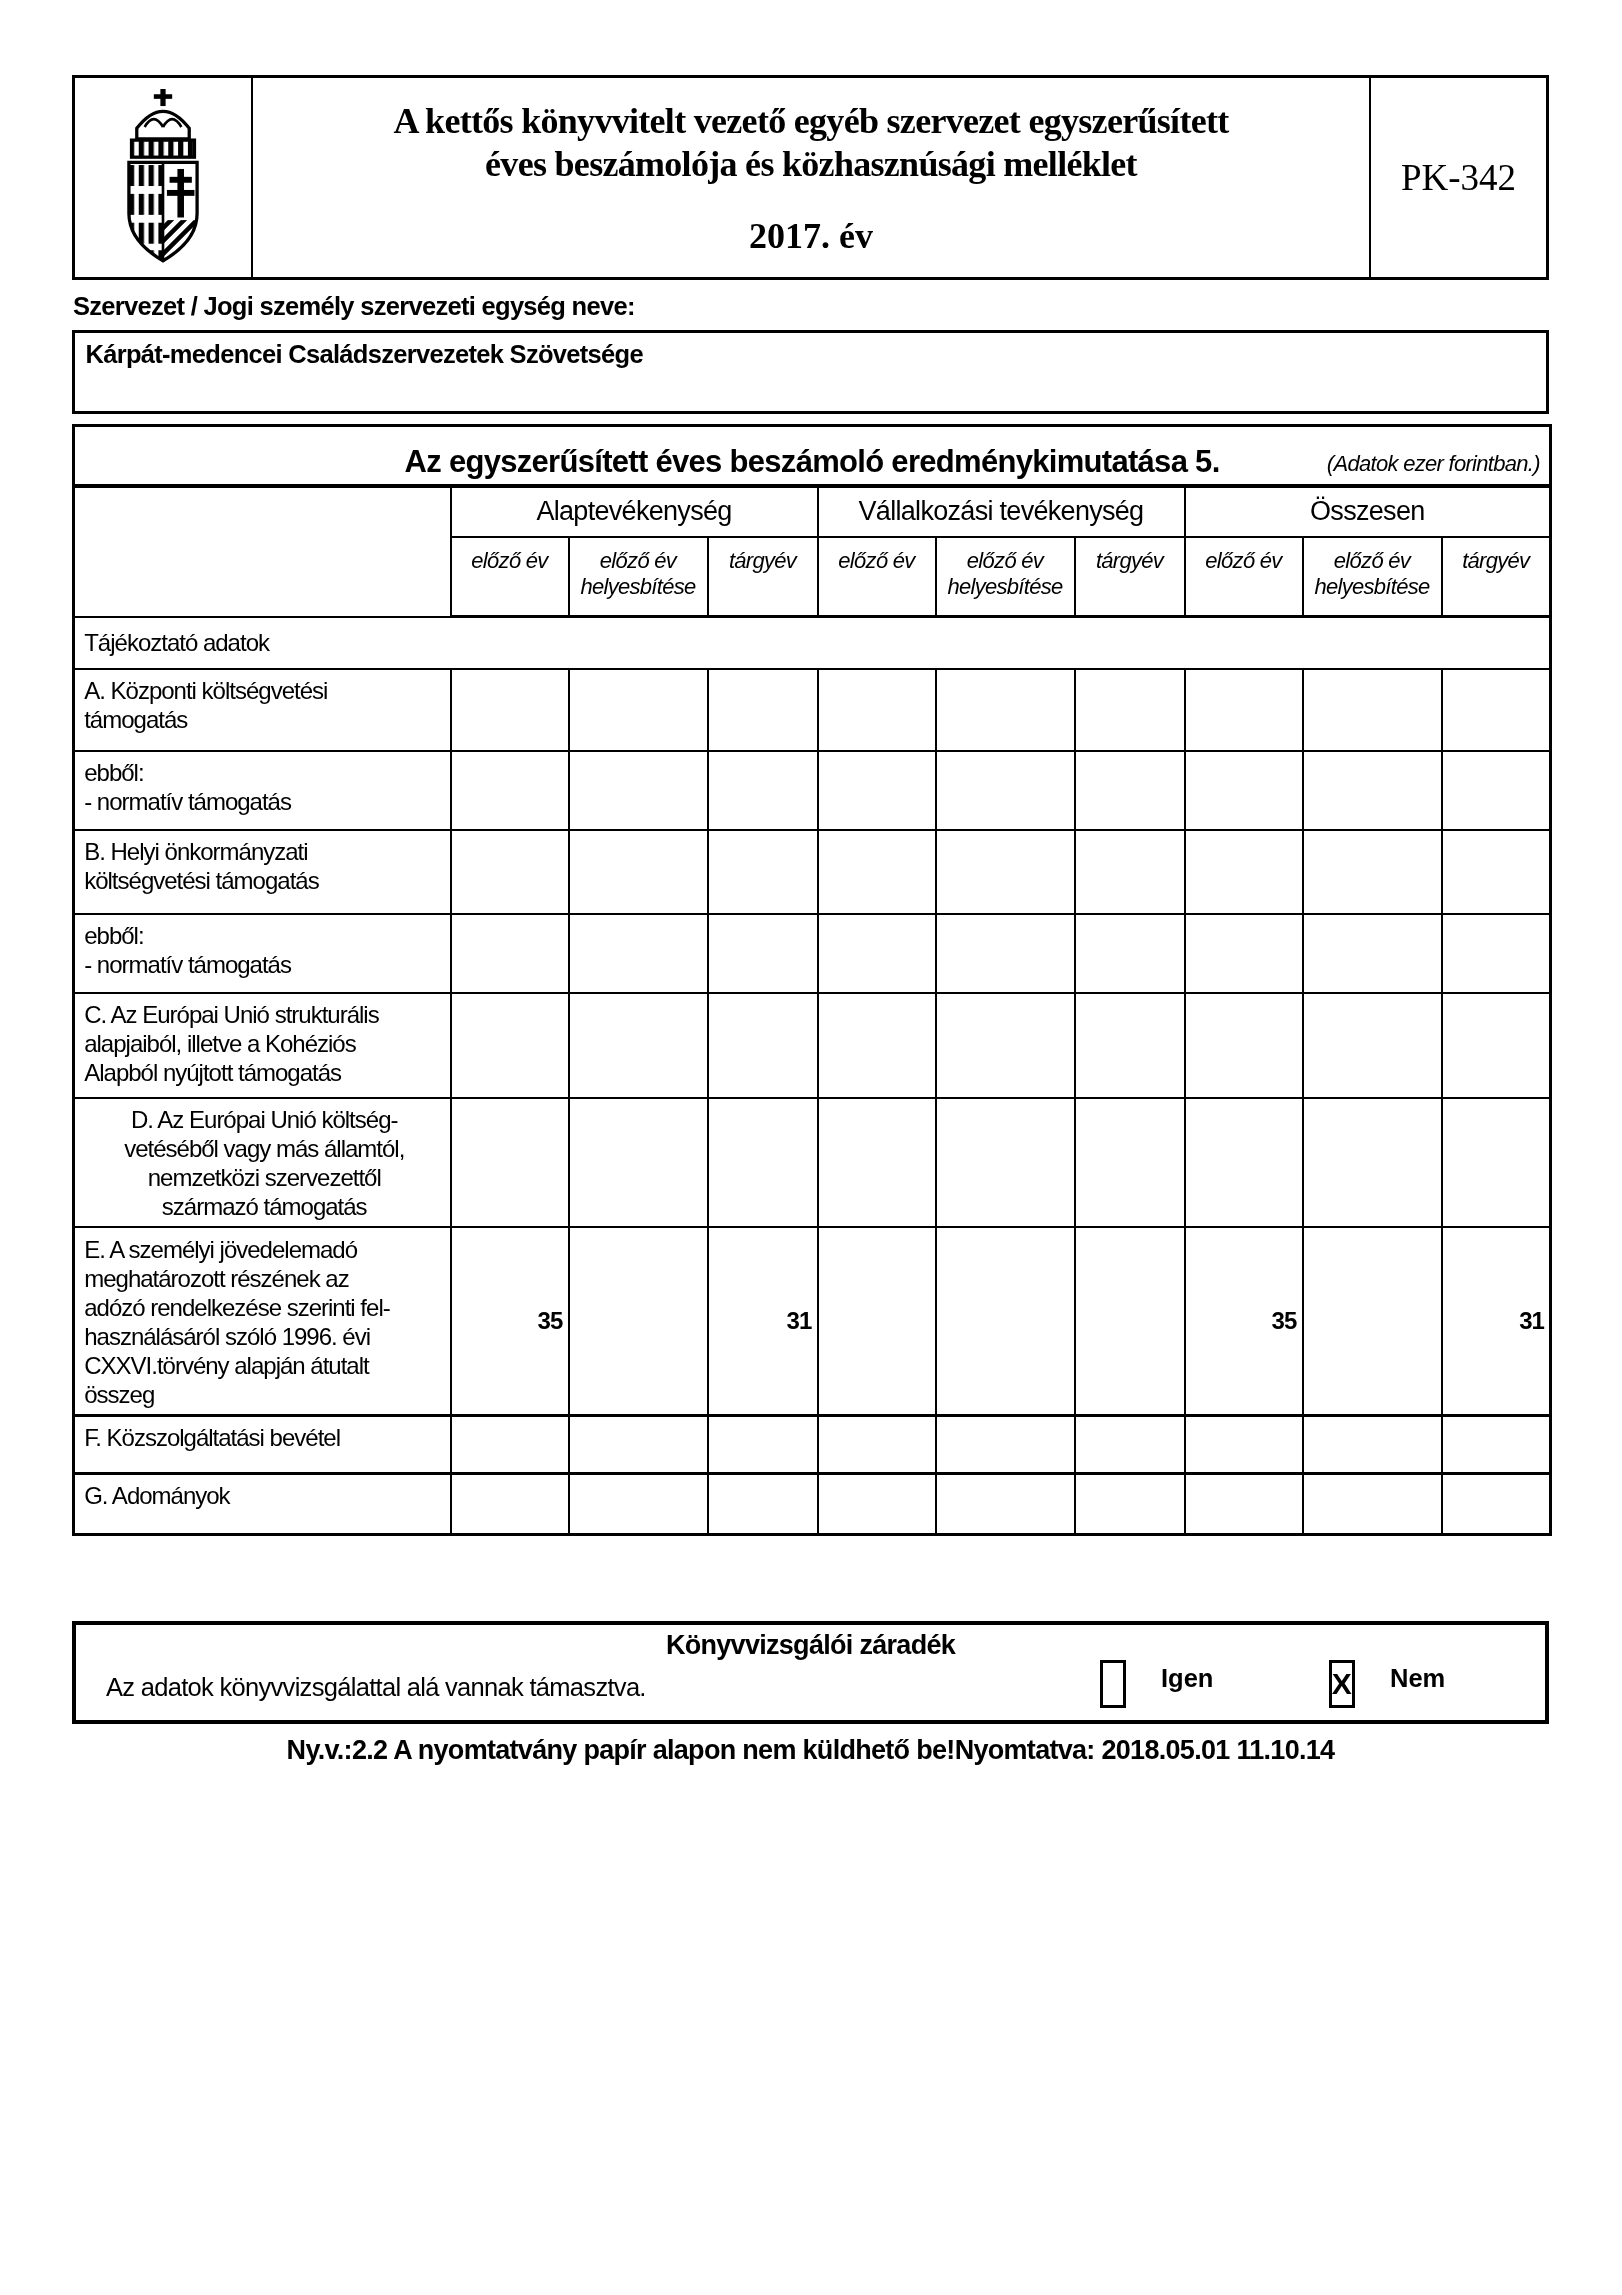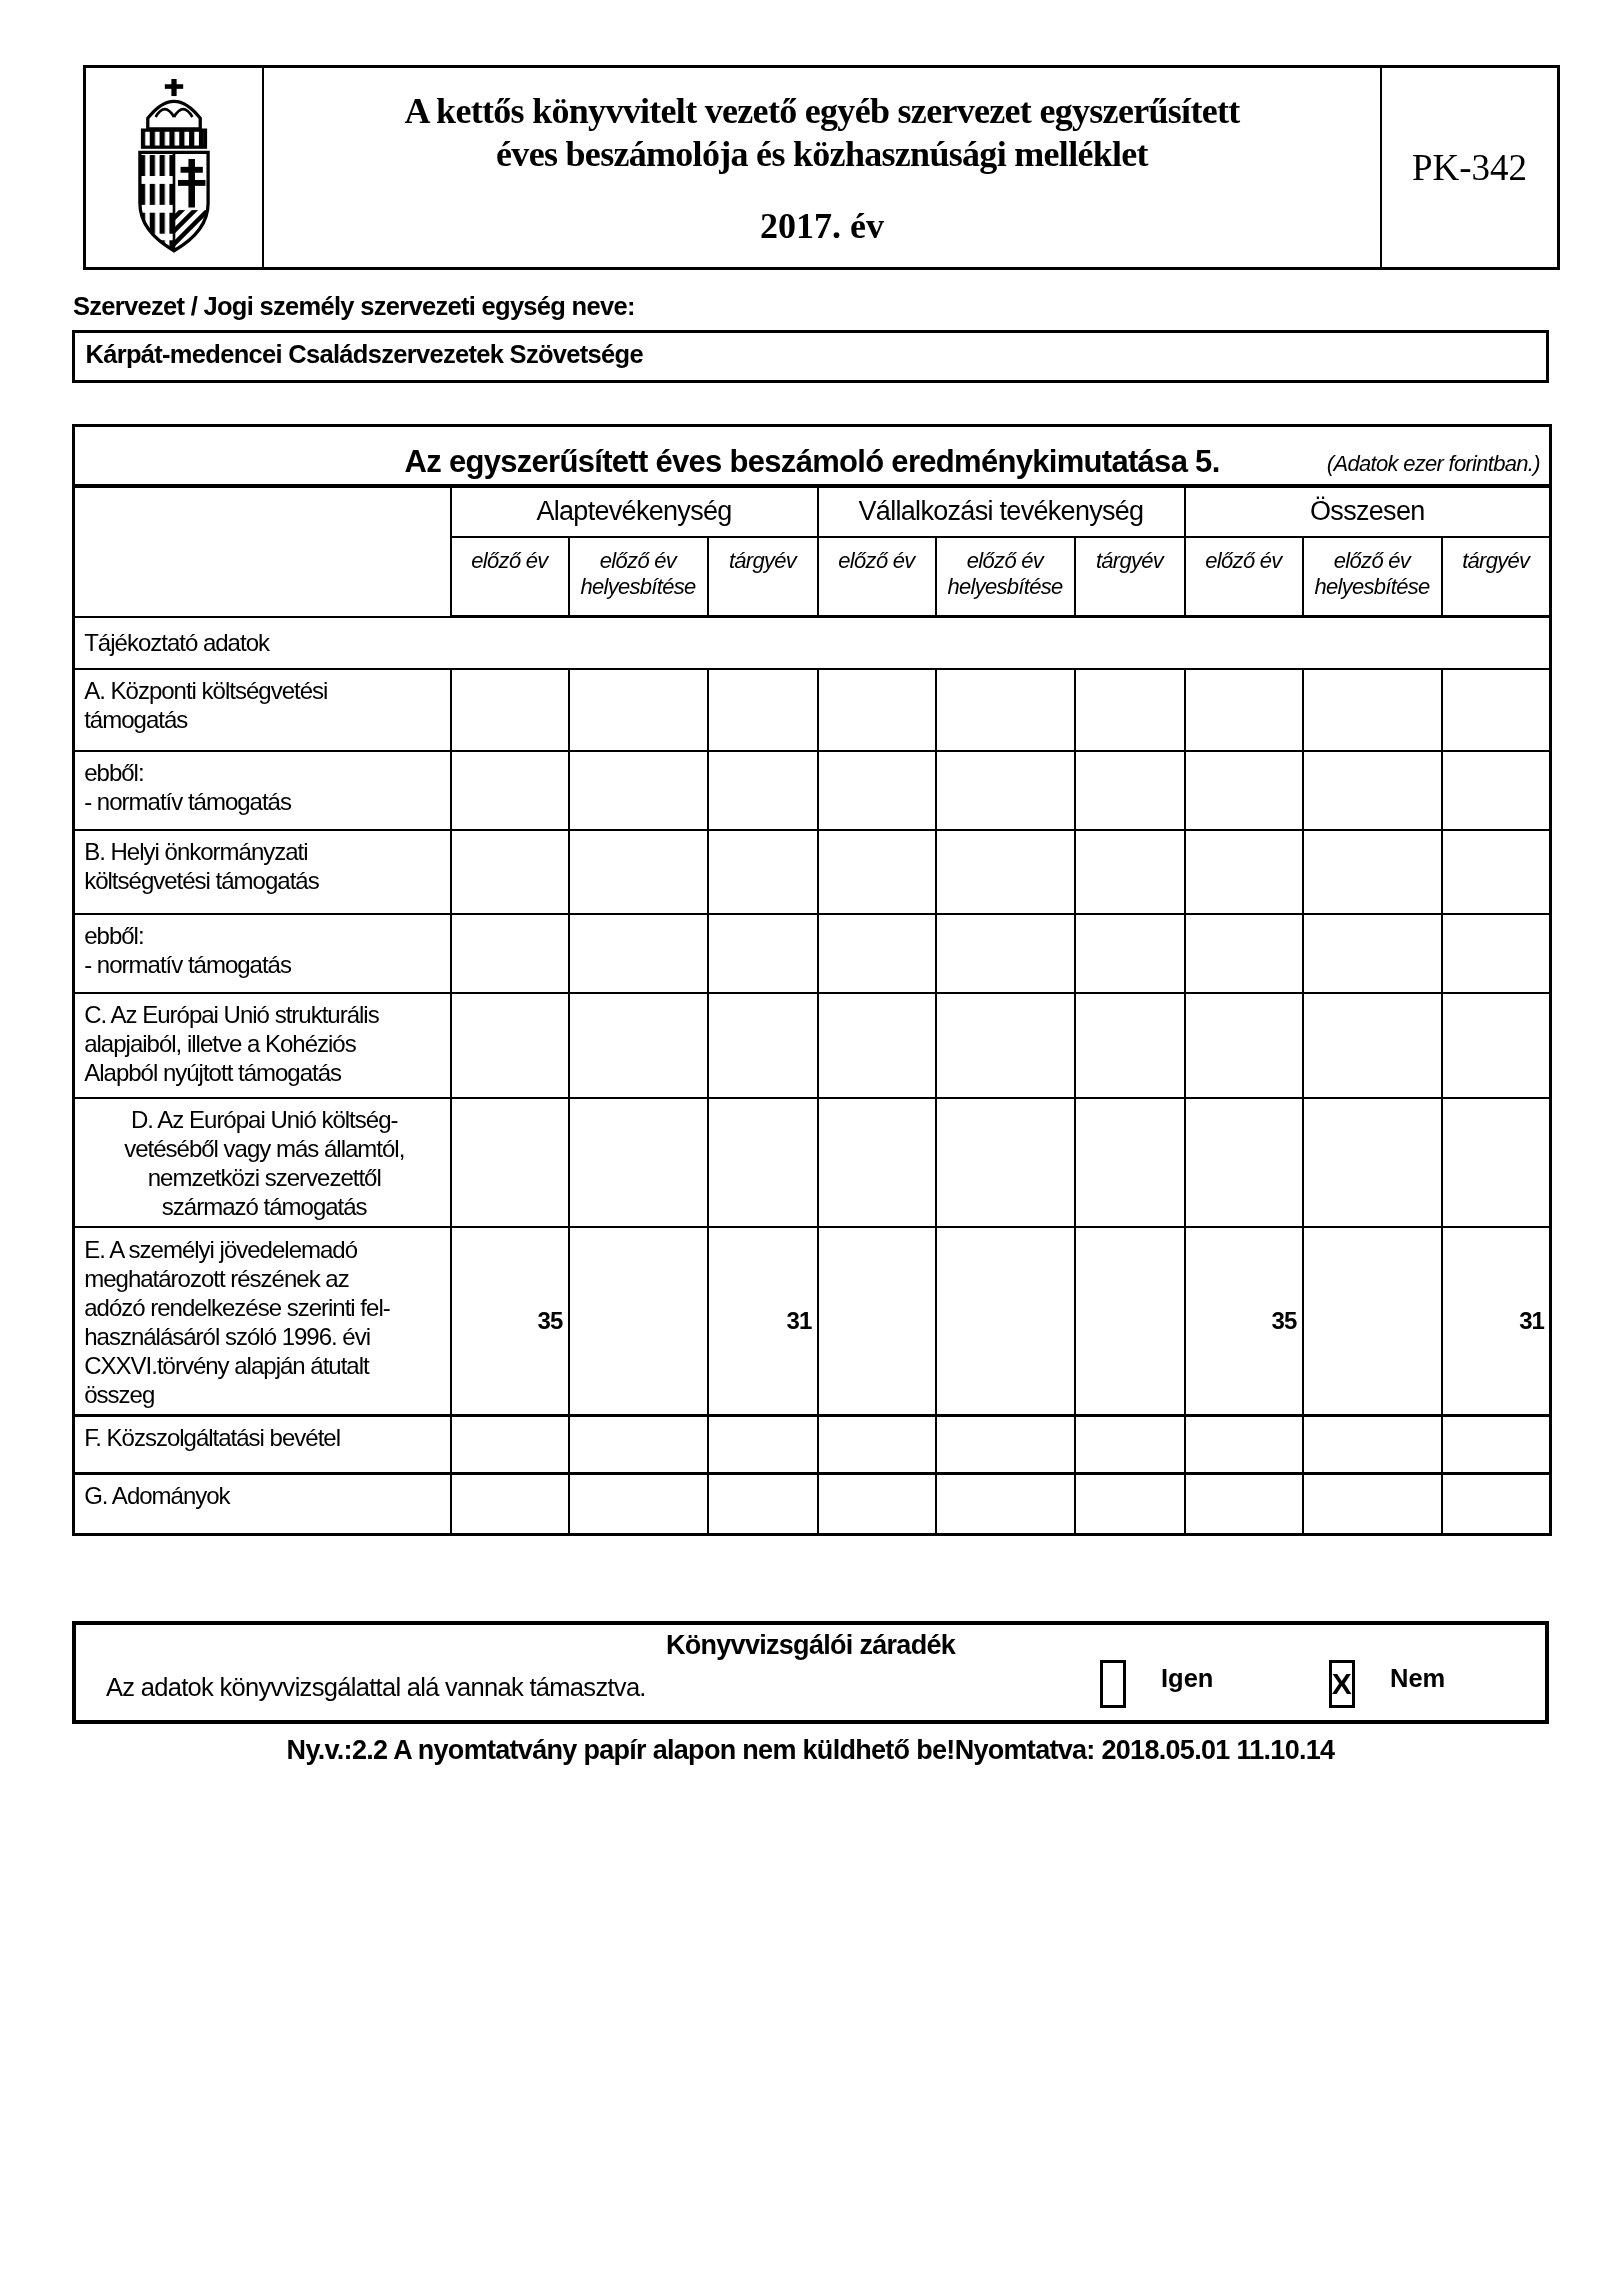--- a/index.html
+++ b/index.html
@@ -1,34 +1,34 @@
 <!DOCTYPE html>
 <html style="font-size:10.5px"><head>
 <meta charset="utf-8">
 <style>
   html,body{margin:0;padding:0;background:#ffffff;}
   .page{position:relative;width:1622px;height:2295px;background:#fff;color:#000;
         font-family:"Liberation Sans",sans-serif;overflow:hidden;}
 
   
-  .header-box{position:absolute;left:72px;top:65px;width:1477px;height:205px;
-              border:3.3px solid #000;box-sizing:border-box;display:flex;margin-left:11px;}
+  .header-box{position:absolute;left:72px;top:75px;width:1477px;height:205px;
+              border:3.3px solid #000;box-sizing:border-box;display:flex;}
   .logo-cell{width:178px;border-right:2.6px solid #000;box-sizing:border-box;
              display:flex;align-items:center;justify-content:center;}
   .title-cell{flex:1;text-align:center;font-family:"Liberation Serif",serif;
               font-weight:bold;padding-top:22px;box-sizing:border-box;}
   .form-title{font-size:36px;line-height:43px;white-space:pre-line;letter-spacing:-0.7px;}
   .form-year{font-size:36px;margin-top:29px;}
   .code-cell{width:177px;border-left:2.6px solid #000;box-sizing:border-box;
              display:flex;align-items:center;justify-content:center;
              font-family:"Liberation Serif",serif;font-size:37px;}
 
   
   .org-label{position:absolute;left:73px;top:292px;font-size:25.5px;font-weight:bold;letter-spacing:-0.7px;}
-  .org-box{position:absolute;left:72px;top:330px;width:1477px;height:53px;
+  .org-box{position:absolute;left:72px;top:330px;width:1477px;height:84px;
            border:3.3px solid #000;box-sizing:border-box;padding:6.5px 10.5px;
            font-size:25.5px;font-weight:bold;letter-spacing:-0.7px;}
 
   
   .report{position:absolute;left:72px;top:424px;width:1477px;
           border-collapse:collapse;table-layout:fixed;border:3.3px solid #000;}
   .report td{border:2px solid #000;box-sizing:border-box;}
   .title-row td{border-bottom:4.6px solid #000;position:relative;height:60px;}
   .tbl-title{display:block;text-align:center;font-weight:bold;font-size:31px;
              letter-spacing:-0.7px;padding-top:13px;}

